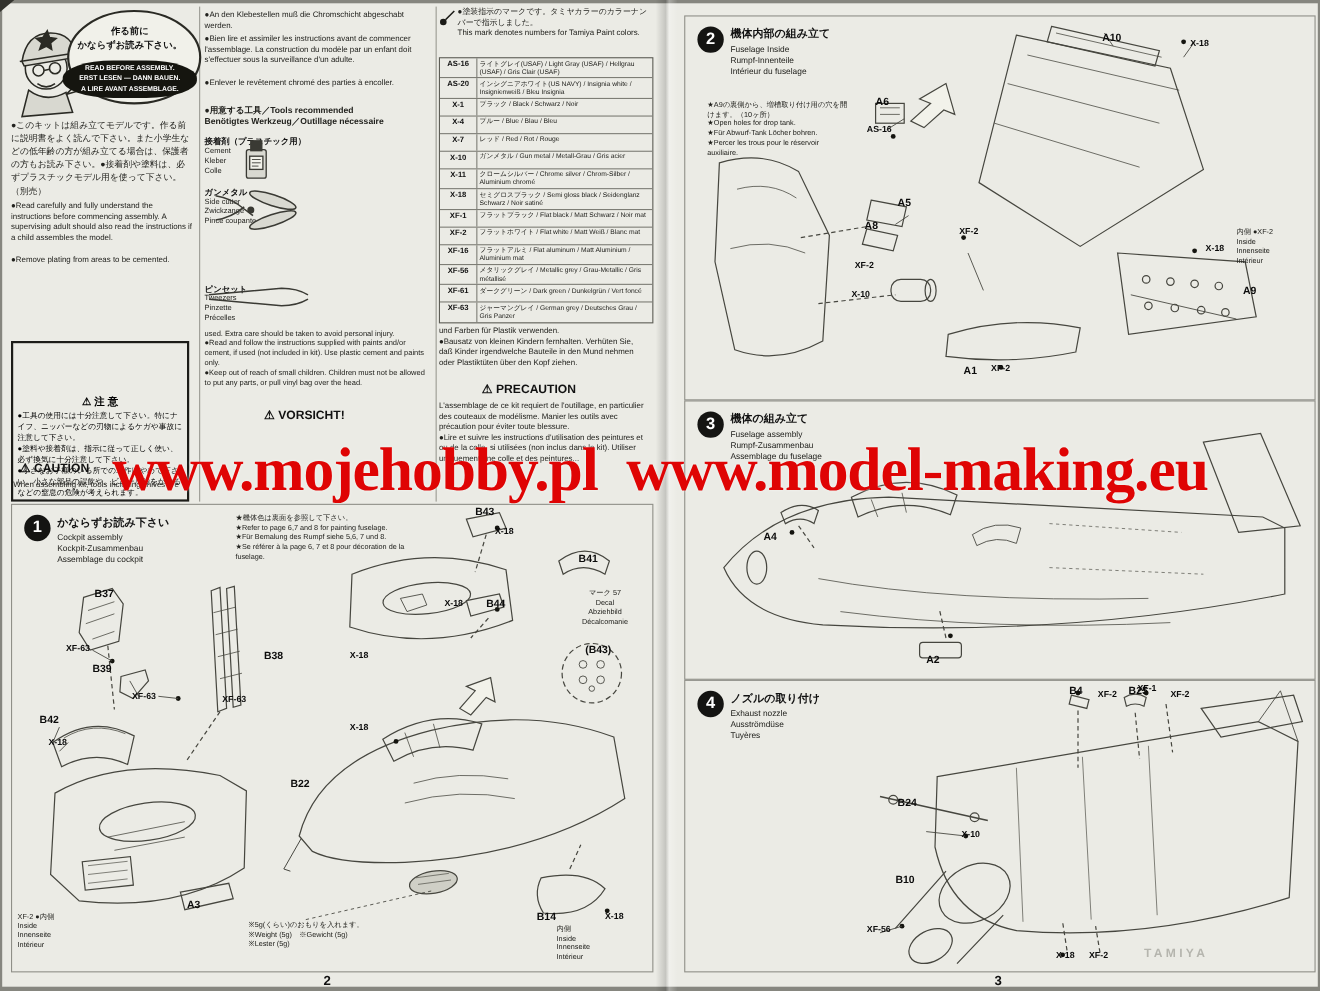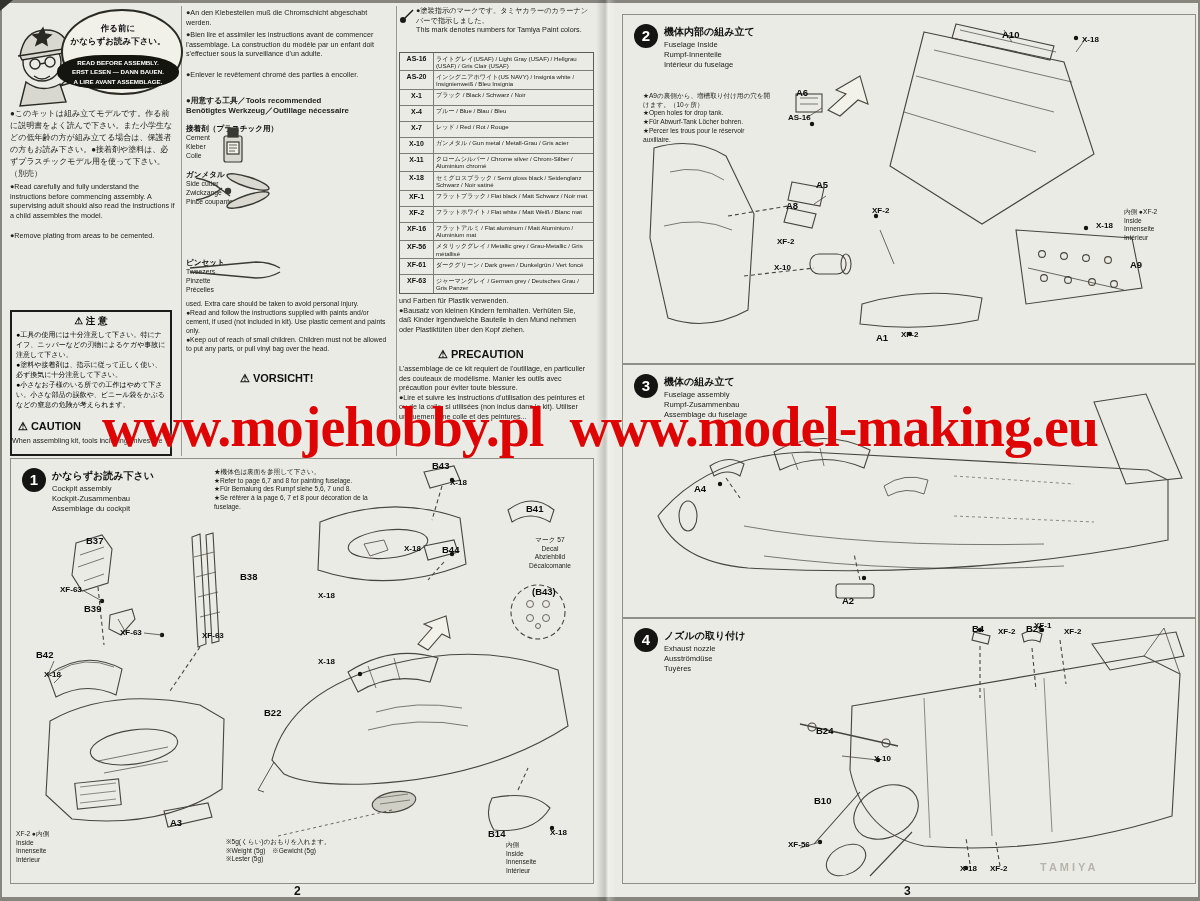--- a/index.html
+++ b/index.html
@@ -73,21 +73,21 @@
     <div>READ BEFORE ASSEMBLY.</div>
     <div>ERST LESEN — DANN BAUEN.</div>
     <div>A LIRE AVANT ASSEMBLAGE.</div>
   </div>
 
   <div class="t jp" style="left:10px;top:108px;width:166px;">●このキットは組み立てモデルです。作る前に説明書をよく読んで下さい。また小学生などの低年齢の方が組み立てる場合は、保護者の方もお読み下さい。●接着剤や塗料は、必ずプラスチックモデル用を使って下さい。（別売）</div>
   <div class="t" style="left:10px;top:182px;width:166px;">●Read carefully and fully understand the instructions before commencing assembly. A supervising adult should also read the instructions if a child assembles the model.</div>
   <div class="t" style="left:10px;top:231px;width:166px;">●Remove plating from areas to be cemented.</div>
 
   <div class="cautionbox">
-    <div style="font:700 9.5px 'Liberation Sans',sans-serif;text-align:center;">⚠ 注 意</div>
+    <div style="font:700 9.5px 'Liberation Sans',sans-serif;text-align:center;margin-top:44px;">⚠ 注 意</div>
     <div class="jp" style="font-size:7px;line-height:1.42;white-space:pre-line;margin-top:2px;">●工具の使用には十分注意して下さい。特にナイフ、ニッパーなどの刃物によるケガや事故に注意して下さい。
 ●塗料や接着剤は、指示に従って正しく使い、必ず換気に十分注意して下さい。
 ●小さなお子様のいる所での工作はやめて下さい。小さな部品の誤飲や、ビニール袋をかぶるなどの窒息の危険が考えられます。</div>
   </div>
   <div class="warnhdr" style="left:18px;top:420px;">⚠ CAUTION</div>
   <div class="t" style="left:12px;top:436px;width:162px;">When assembling kit, tools including knives are</div>
 
   <div class="t" style="left:186px;top:8px;width:202px;">●An den Klebestellen muß die Chromschicht abgeschabt werden.</div>
   <div class="t" style="left:186px;top:30px;width:202px;">●Bien lire et assimiler les instructions avant de commencer l'assemblage. La construction du modèle par un enfant doit s'effectuer sous la surveillance d'un adulte.</div>
   <div class="t" style="left:186px;top:70px;width:202px;">●Enlever le revêtement chromé des parties à encoller.</div>
@@ -285,21 +285,21 @@
       <circle r="2.2" cx="104" cy="214" fill="#14140f" stroke="none"></circle>
       <circle r="2.2" cx="296" cy="368" fill="#14140f" stroke="none"></circle>
       <path d="M22 376 l114 -26" stroke-width="0.8" stroke-dasharray="3 3"></path>
     </g>
   </svg>
 
   <span class="pl" style="left:86px;top:536px;">B37</span>
   <span class="pl cl" style="left:60px;top:586px;">XF-63</span>
   <span class="pl" style="left:84px;top:604px;">B39</span>
   <span class="pl cl" style="left:120px;top:629px;">XF-63</span>
-  <span class="pl" style="left:224px;top:572px;padding-left:16px;">B38</span>
+  <span class="pl" style="left:224px;top:592px;padding-left:16px;">B38</span>
   <span class="pl cl" style="left:202px;top:632px;">XF-63</span>
   <span class="pl" style="left:36px;top:650px;">B42</span>
   <span class="pl cl" style="left:44px;top:671px;">X-18</span>
   <span class="pl" style="left:170px;top:818px;">A3</span>
   <span class="pl" style="left:432px;top:461px;">B43</span>
   <span class="pl cl" style="left:450px;top:479px;">X-18</span>
   <span class="pl" style="left:526px;top:504px;">B41</span>
   <span class="pl cl" style="left:404px;top:545px;">X-18</span>
   <span class="pl" style="left:442px;top:545px;">B44</span>
   <span class="pl cl" style="left:318px;top:592px;">X-18</span>

